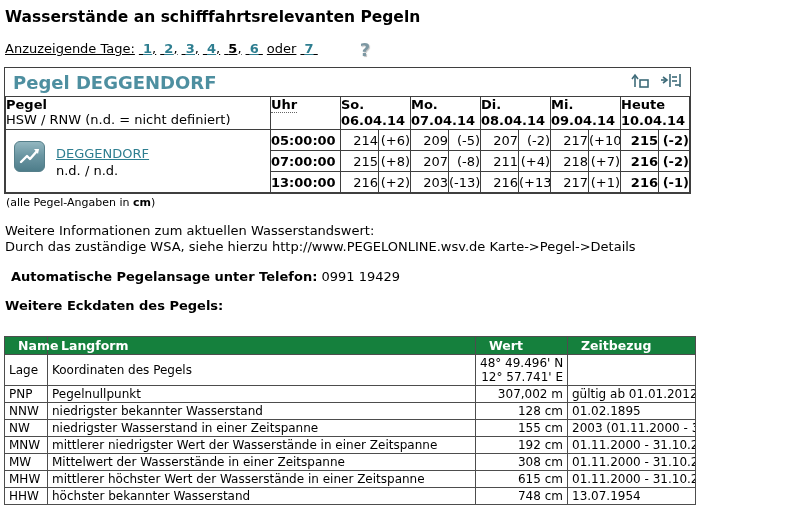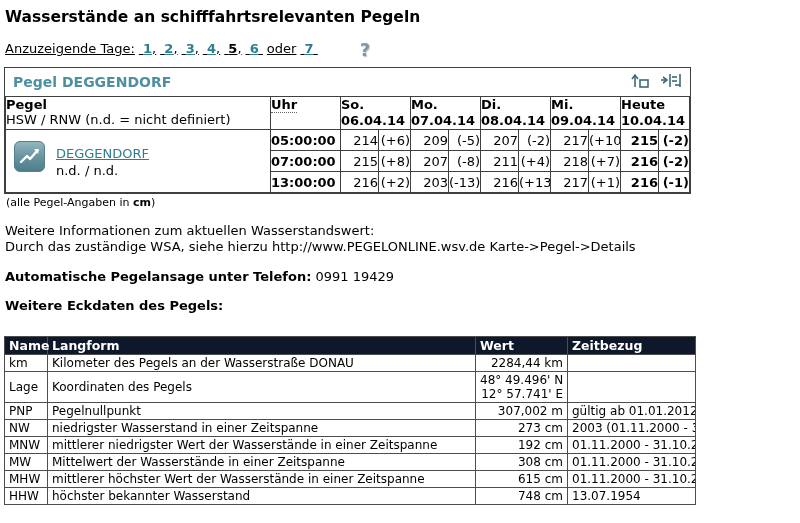--- a/index.html
+++ b/index.html
@@ -32,21 +32,21 @@
     text-shadow:1px 1px 1px #c3c3c3; cursor:pointer;
     vertical-align:middle;
   }
 
   
   .widget { margin:9px 0 0 4px; width:687px; border:1px solid #3f3f3f; background:#fff; }
   .titlebar {
     height:28px; display:flex; justify-content:space-between; align-items:center;
     padding:0 6px 0 8px;
   }
-  .widget-title { color:#4e8fa0; font-weight:bold; font-size:14px; }
+  .widget-title { color:#4e8fa0; font-weight:bold; font-size:18px; }
   .titlebar-icons { display:flex; gap:8px; align-items:center; }
   .tb-icon { cursor:pointer; display:inline-block; }
 
   table.gauge { border-collapse:collapse; width:100%; table-layout:fixed; }
   .gauge th, .gauge td { border:1px solid #3f3f3f; padding:0 0; overflow:hidden; white-space:nowrap; }
   .gauge th { text-align:left; vertical-align:top; font-size:13px; height:33px; }
   .gauge td { height:21px; font-size:13px; }
   .pegel-th { padding-left:28px; }
   .pegel-th .sub { font-weight:normal; }
   .uhr-lbl { border-bottom:1px dotted #666; }
@@ -68,32 +68,32 @@
   .station-text { padding-top:13px; }
   .station-link { color:#2e7e90; text-decoration:underline; display:block; line-height:17px; }
   .station-nd { display:block; line-height:17px; }
 
   .footnote { margin:2px 0 0 6px; font-size:11px; }
   .footnote .unit { font-weight:bold; }
 
   .info-block { margin:14px 0 0 5px; line-height:16px; }
   .info-italic { }
 
-  .phone-line { margin:14px 0 0 5px; }
+  .phone-line { margin:14px 0 0 11px; }
   .phone-label { font-weight:bold; }
 
   .eck-heading { margin:14px 0 0 5px; font-weight:bold; }
 
   table.eckdaten {
     border-collapse:collapse; table-layout:fixed; width:691px;
     margin:23px 0 0 4px; font-size:12px;
   }
   .eckdaten th {
-    background:#0f172a; color:#fff; text-align:left; font-weight:bold;
-    padding:1px 4px; border:1px solid #4d4d4d; height:17px; font-size:12.5px;
+    background:#15803d; color:#fff; text-align:left; font-weight:bold;
+    padding:1px 13px; border:1px solid #4d4d4d; height:17px; font-size:12.5px;
   }
   .eckdaten td {
     border:1px solid #4d4d4d; padding:1px 4px; height:16px; line-height:14px;
     white-space:nowrap; overflow:hidden;
   }
   .wert-cell { text-align:right; }
   .wline { display:block; }
 </style>
 </head>
 <body>
@@ -266,44 +266,44 @@
       <col style="width:128px">
   </colgroup>
   <tbody>
       <tr>
     <th>Name</th>
     <th>Langform</th>
     <th>Wert</th>
     <th>Zeitbezug</th>
   </tr>
   <tr>
-    <td>km</td>
-    <td>Kilometer des Pegels an der Wasserstraße DONAU</td>
-    <td class="wert-cell">2284,44 km</td>
-    <td></td>
-  </tr>
-  <tr>
     <td>Lage</td>
     <td>Koordinaten des Pegels</td>
     <td class="wert-cell">
       <span class="wline">48° 49.496' N</span>
       <span class="wline">12° 57.741' E</span>
     </td>
     <td></td>
   </tr>
   <tr>
     <td>PNP</td>
     <td>Pegelnullpunkt</td>
     <td class="wert-cell">307,002 m</td>
     <td>gültig ab 01.01.2012</td>
   </tr>
   <tr>
+    <td>NNW</td>
+    <td>niedrigster bekannter Wasserstand</td>
+    <td class="wert-cell">128 cm</td>
+    <td>01.02.1895</td>
+  </tr>
+  <tr>
     <td>NW</td>
     <td>niedrigster Wasserstand in einer Zeitspanne</td>
-    <td class="wert-cell">273 cm</td>
+    <td class="wert-cell">155 cm</td>
     <td>2003 (01.11.2000 - 31.10.2010)</td>
   </tr>
   <tr>
     <td>MNW</td>
     <td>mittlerer niedrigster Wert der Wasserstände in einer Zeitspanne</td>
     <td class="wert-cell">192 cm</td>
     <td>01.11.2000 - 31.10.2010</td>
   </tr>
   <tr>
     <td>MW</td>

